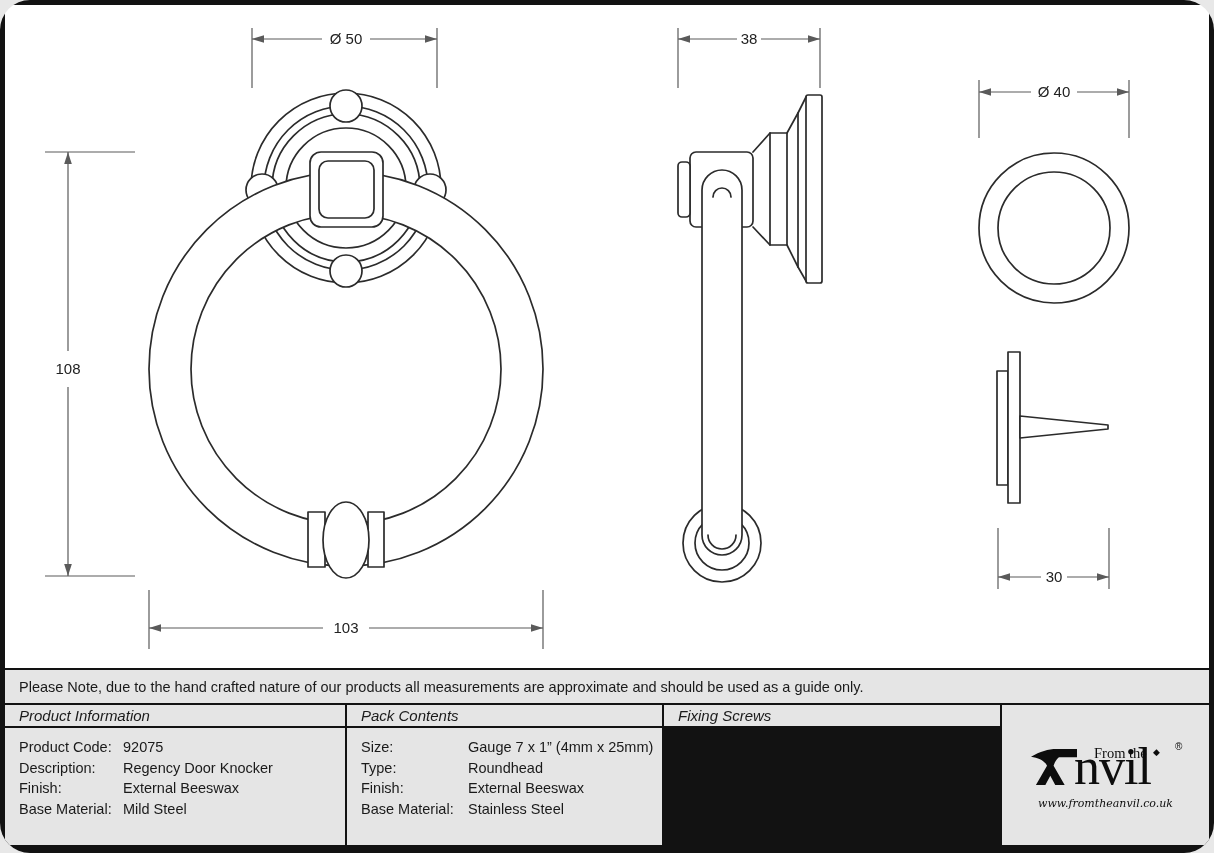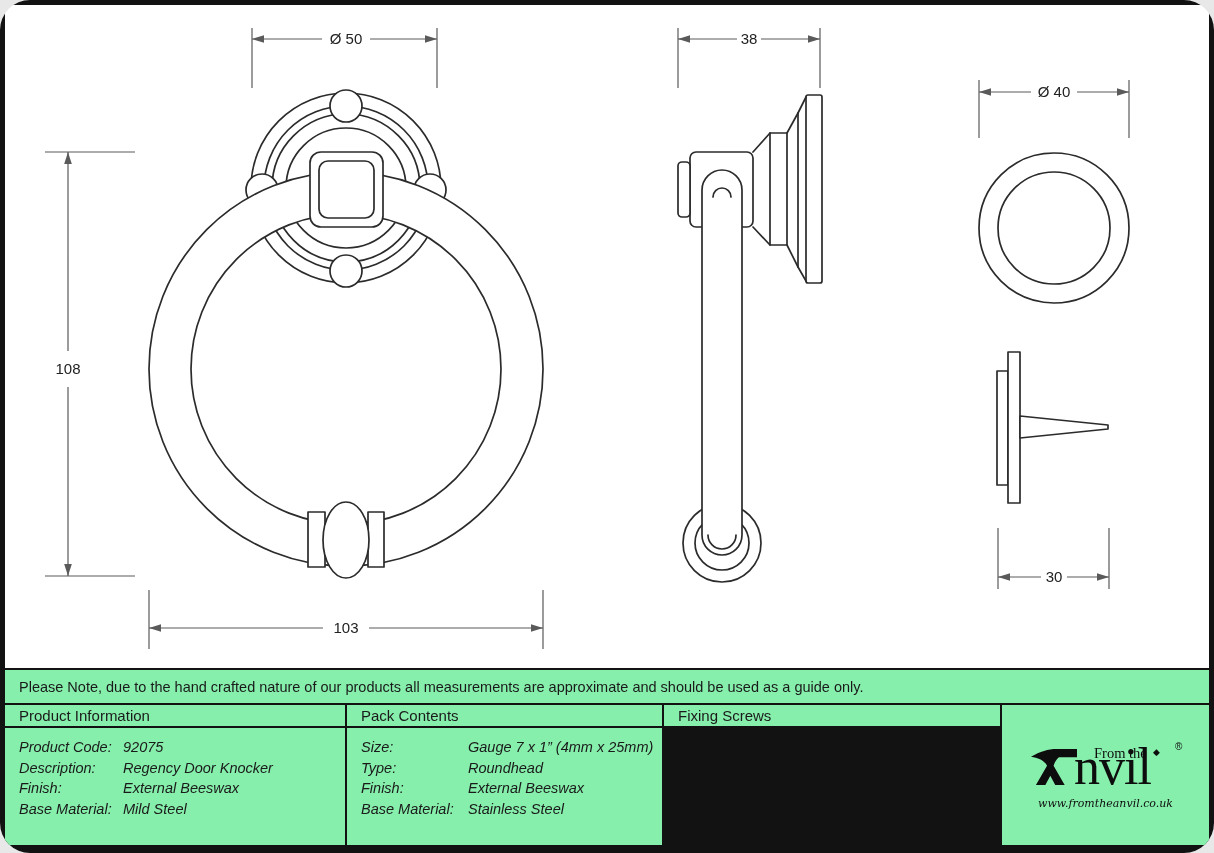--- a/index.html
+++ b/index.html
@@ -10,25 +10,25 @@
   .frame.bottom{left:0;top:845px;width:1214px;height:8px;}
   .frame.left{left:0;top:0;width:5px;height:853px;}
   .frame.right{left:1209px;top:0;width:5px;height:853px;}
 
   .drawing{position:absolute;left:0;top:0;}
 
   
   .spec-table{position:absolute;left:5px;top:668px;width:1204px;height:177px;
     background:#121212;display:grid;box-sizing:border-box;border-top:2px solid #121212;
     grid-template-columns:340px 315px 336px 1fr;grid-template-rows:33px 21px 1fr;gap:2px;}
-  .cell{background:#86efac;box-sizing:border-box;}
+  .cell{background:#e5e5e5;box-sizing:border-box;}
   .note-cell{grid-column:1/5;display:flex;align-items:center;padding-left:14px;
     font-size:14.5px;}
-  .head-cell{display:flex;align-items:center;padding-left:14px;font-size:15px;}
-  .body-cell{padding:9px 0 18px 14px;font-size:14.5px;line-height:20.6px;font-style:italic;}
+  .head-cell{display:flex;align-items:center;padding-left:14px;font-size:15px;font-style:italic;}
+  .body-cell{padding:9px 0 18px 14px;font-size:14.5px;line-height:20.6px;}
   .kv .k{display:inline-block;width:104px;}
   .kv .k2{display:inline-block;width:107px;}
   .logo-cell{grid-column:4;grid-row:2/4;position:relative;}
 
   
   .logo-anvil{position:absolute;left:29px;top:41px;}
   .logo-nvil{position:absolute;left:72px;top:36px;font-family:"Liberation Serif",serif;
     font-size:52px;line-height:52px;letter-spacing:-1px;color:#0d0d0d;}
   .logo-fromthe{position:absolute;left:92px;top:40px;font-family:"Liberation Serif",serif;
     font-size:14.5px;color:#0d0d0d;}

